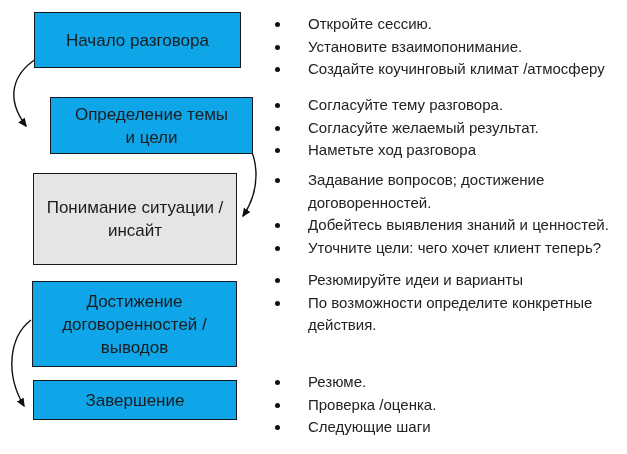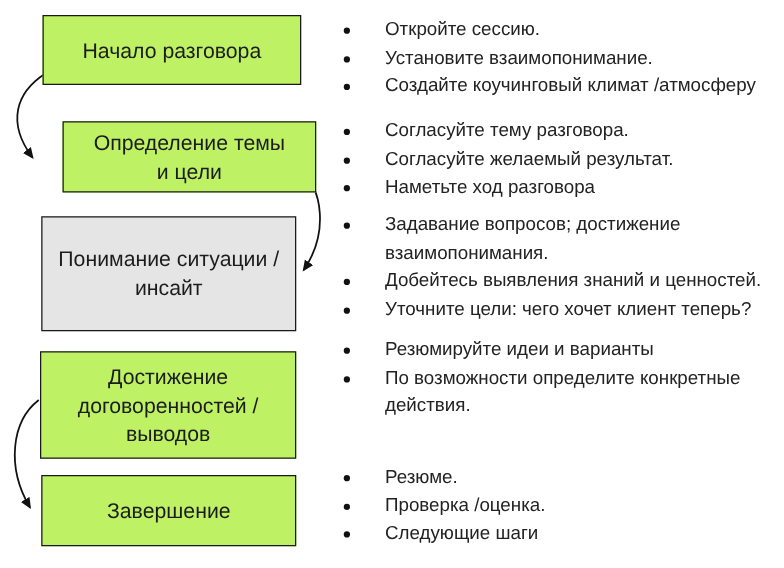--- a/index.html
+++ b/index.html
@@ -13,36 +13,36 @@
     width: 627px;
     height: 454px;
     background: #ffffff;
     overflow: hidden;
   }
 
   
   .flow-box {
     position: absolute;
     border: 1.5px solid #1a1a1a;
-    background: #bef264;
+    background: #0ea5e9;
     display: flex;
     align-items: center;
     justify-content: center;
     text-align: center;
     font-size: 17px;
     line-height: 23px;
     white-space: pre-line;
     color: #1c1c1c;
   }
   .flow-box.highlight { background: #e5e5e5; }
   .box-1 { left: 34px; top: 12px;  width: 207px; height: 56px; }
   .box-2 { left: 34px; top: 97px;  width: 203px; height: 57px; margin-left: 16px; }
   .box-3 { left: 33px; top: 173px; width: 204px; height: 92px; }
   .box-4 { left: 32px; top: 281px; width: 205px; height: 86px; }
-  .box-5 { left: 33px; top: 380px; width: 204px; height: 57px; }
+  .box-5 { left: 33px; top: 380px; width: 204px; height: 40px; }
 
   
   .arrows {
     position: absolute;
     left: 0; top: 0;
     width: 627px; height: 454px;
     pointer-events: none;
   }
 
   
@@ -137,21 +137,21 @@
       </li>
     <li>
         <span class="dot"></span>
         <span class="note-text">Наметьте ход разговора</span>
       </li>
   </ul>
 
   <ul class="notes-group g-3">
     <li>
         <span class="dot"></span>
-        <span class="note-text">Задавание вопросов; достижение взаимопонимания.</span>
+        <span class="note-text">Задавание вопросов; достижение договоренностей.</span>
       </li>
     <li>
         <span class="dot"></span>
         <span class="note-text">Добейтесь выявления знаний и ценностей.</span>
       </li>
     <li>
         <span class="dot"></span>
         <span class="note-text">Уточните цели: чего хочет клиент теперь?</span>
       </li>
   </ul>

